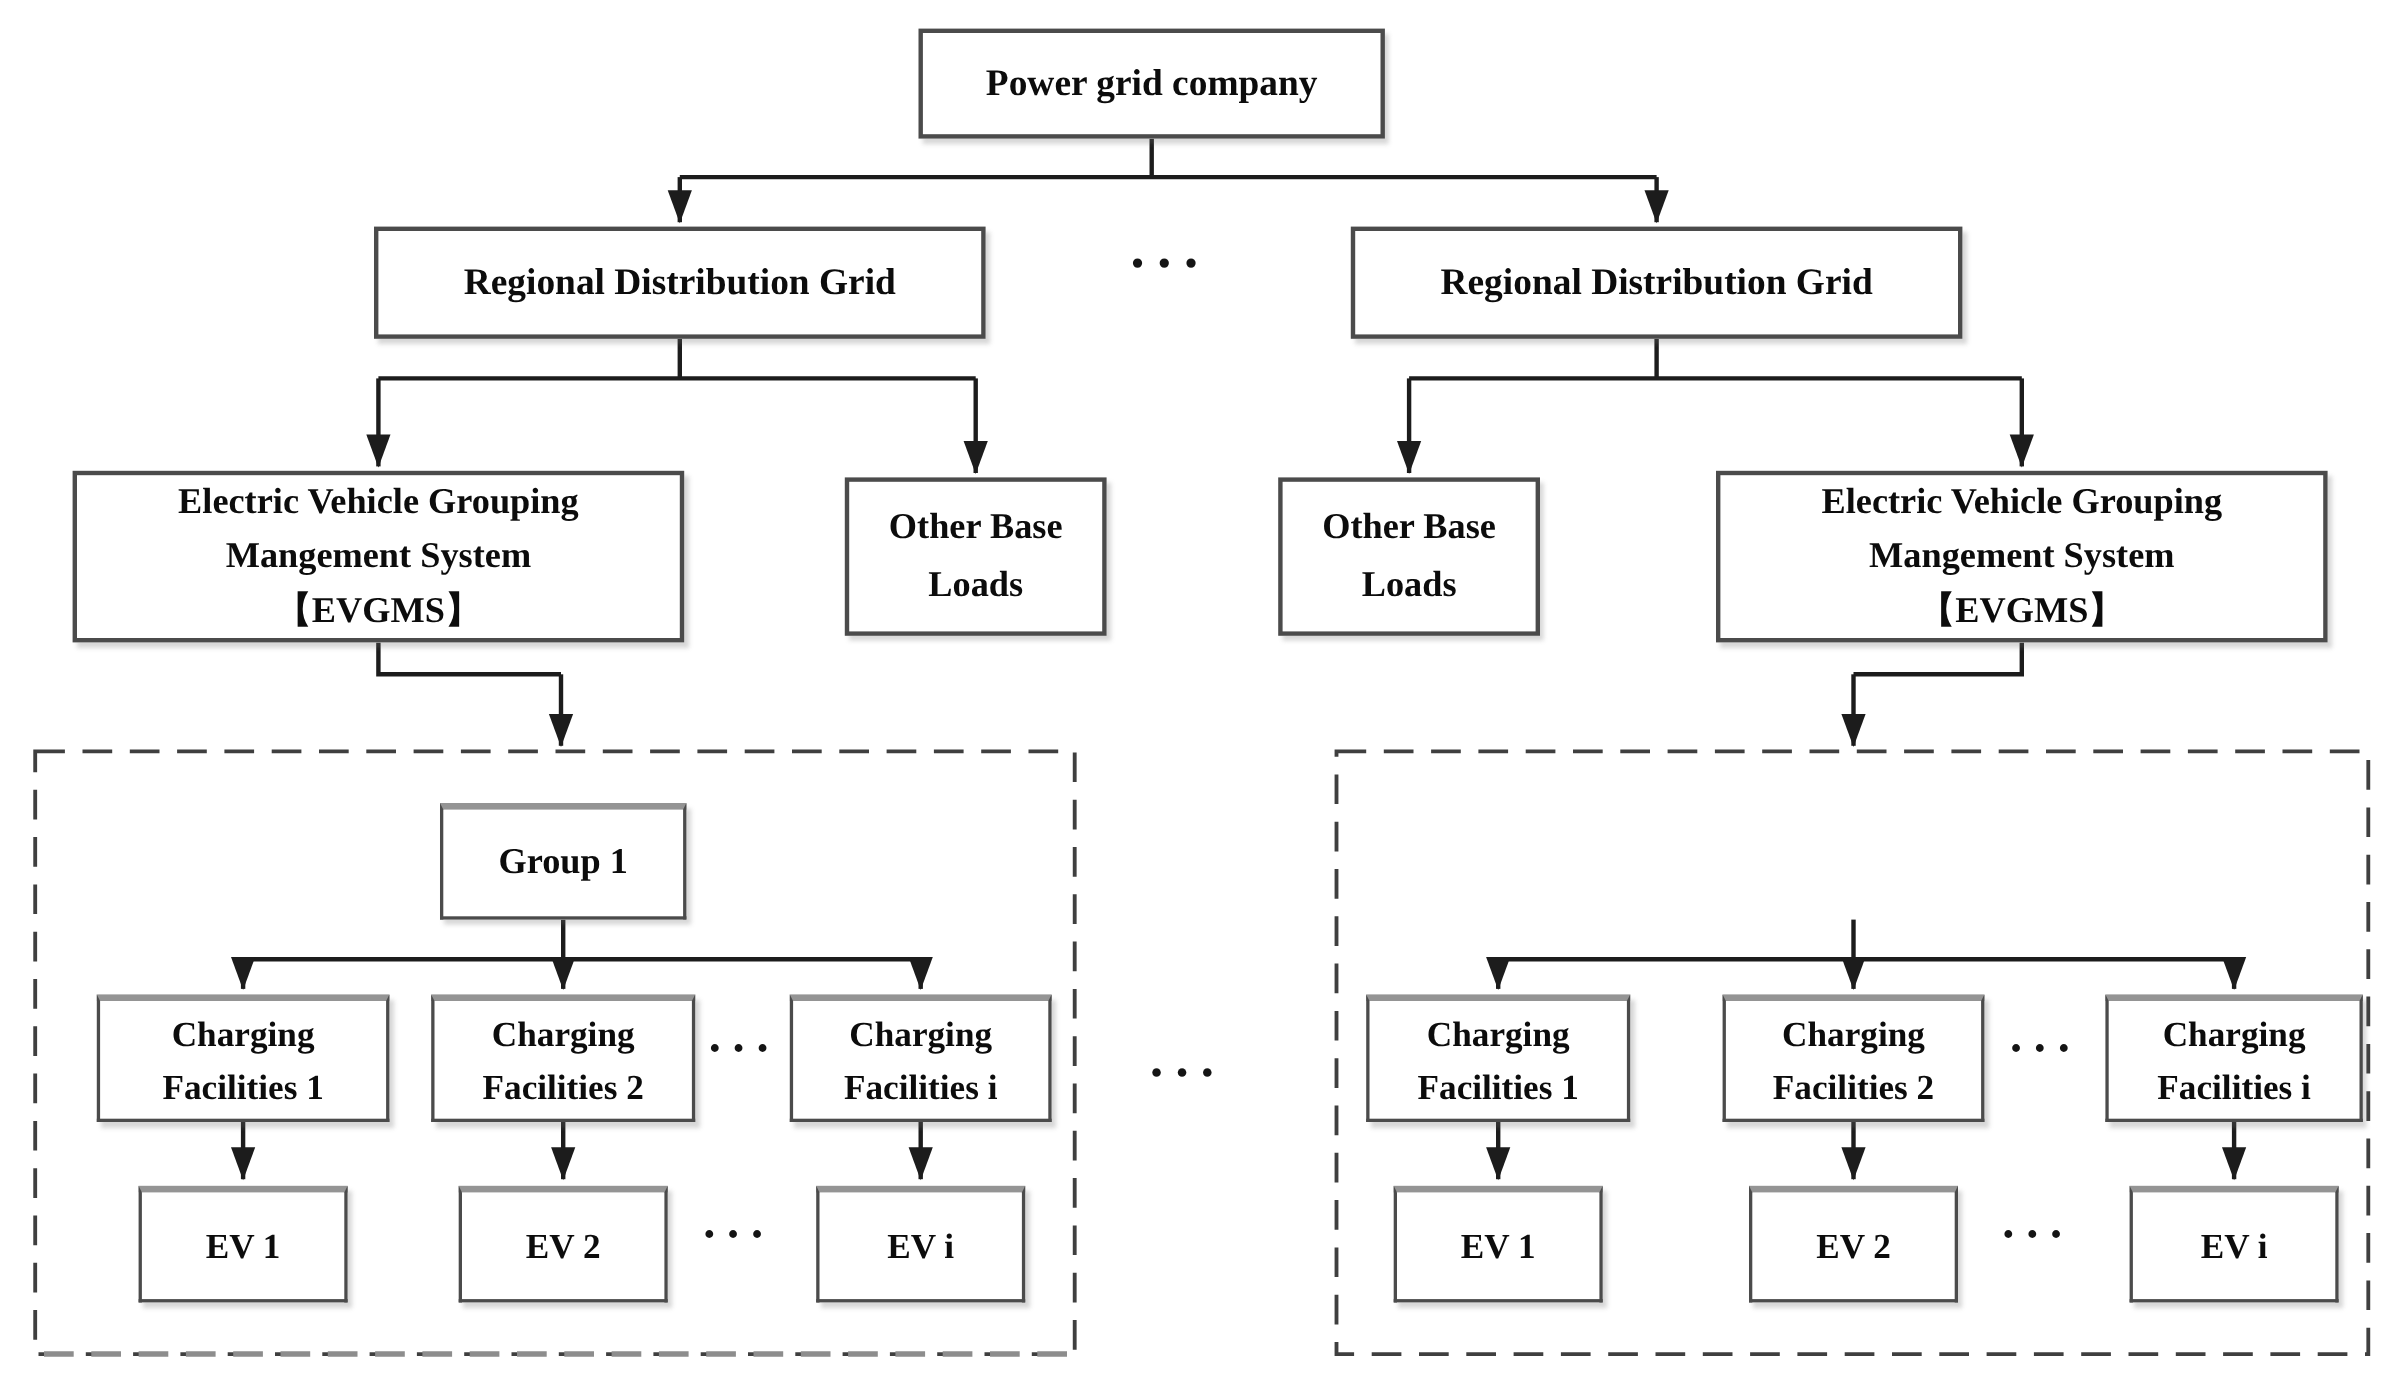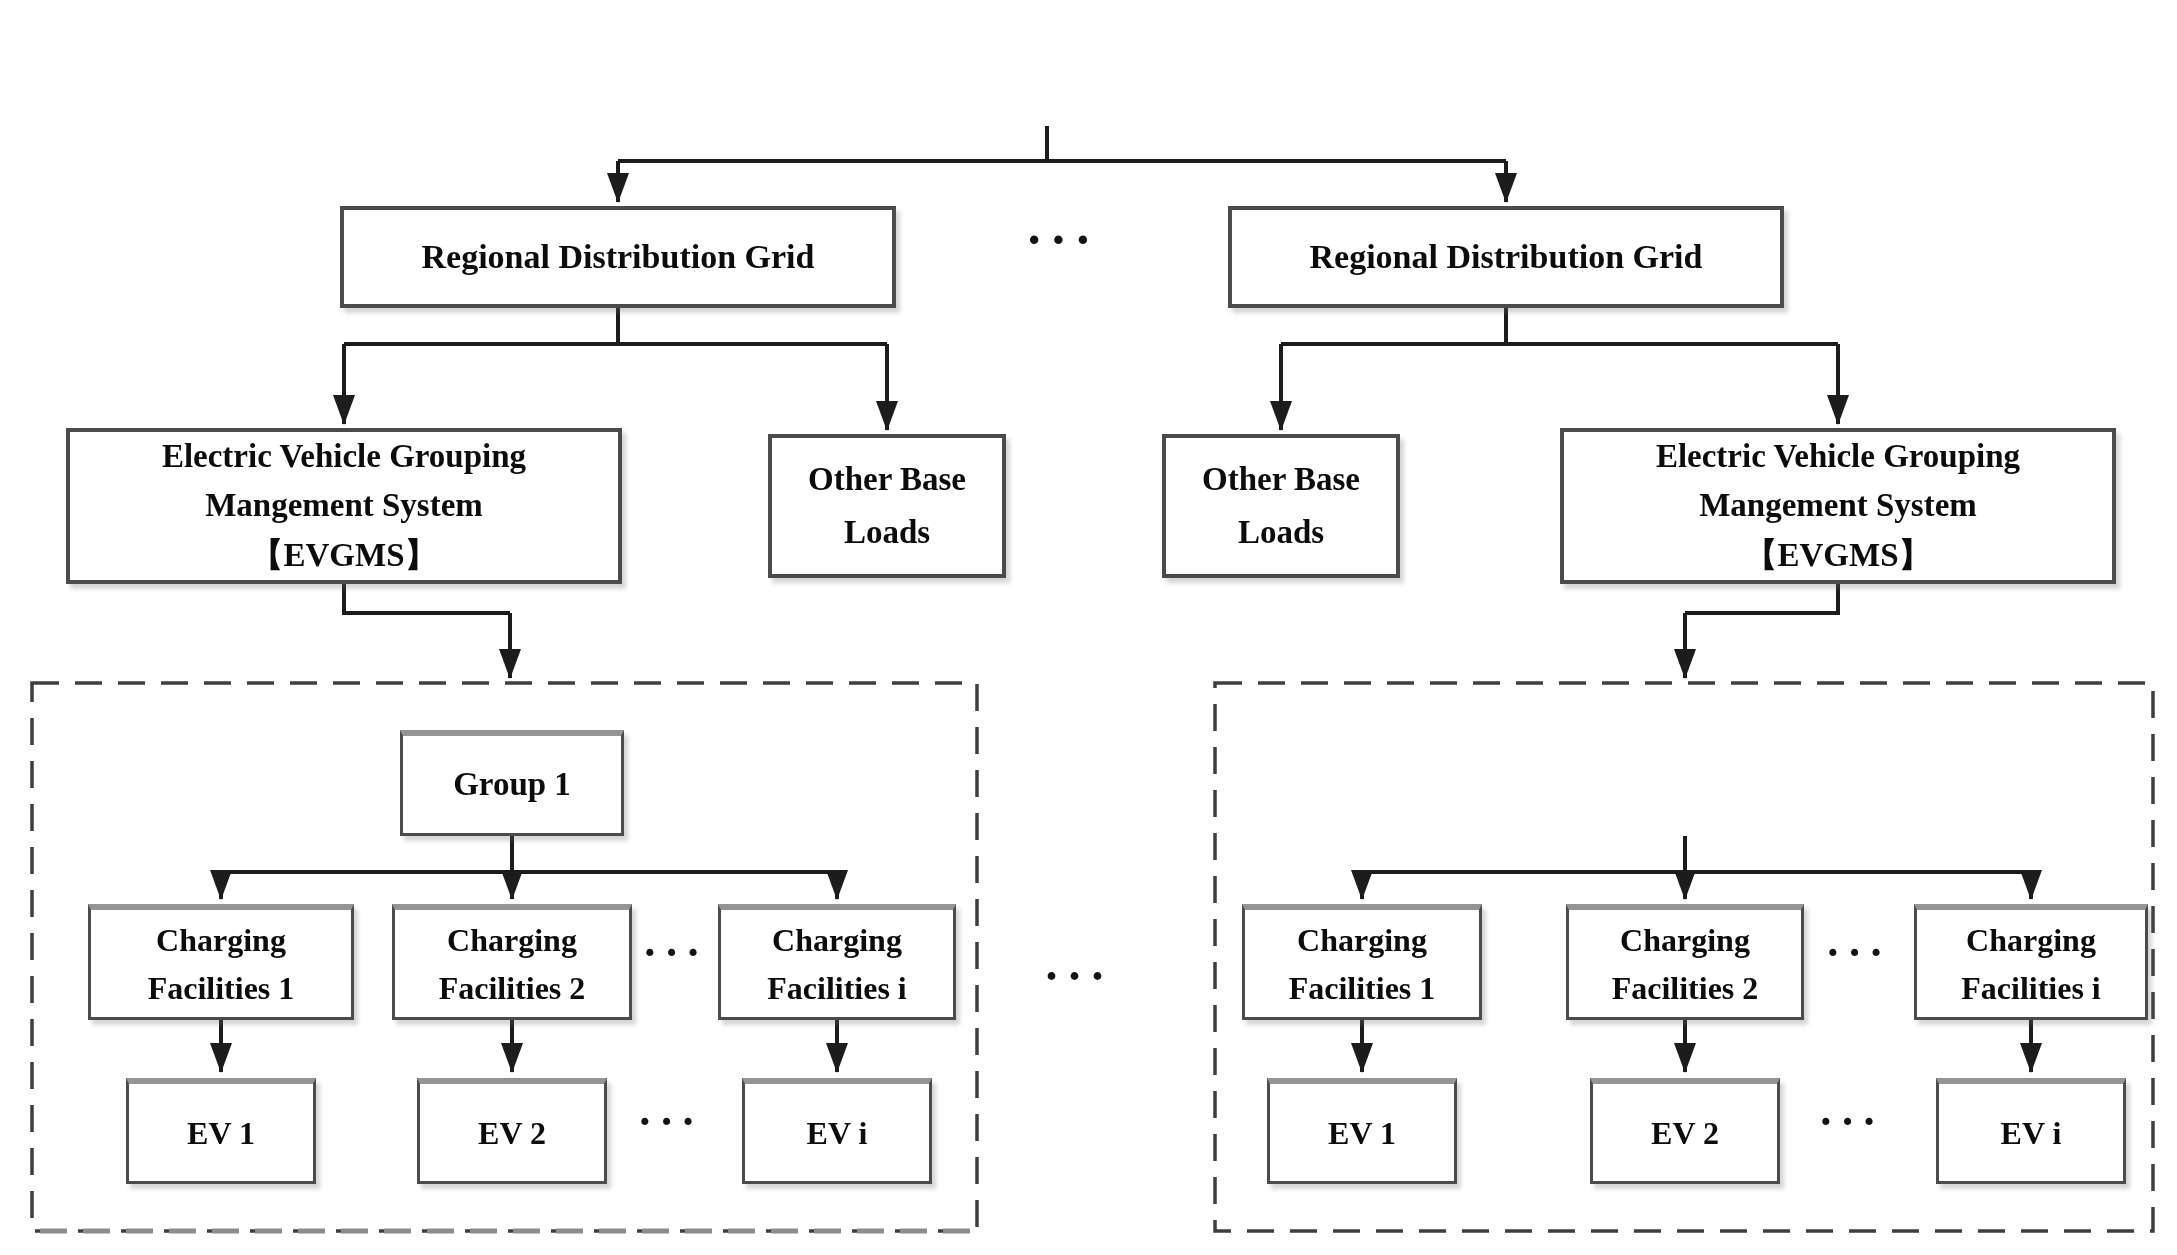--- a/index.html
+++ b/index.html
@@ -125,20 +125,21 @@
     <g stroke="#1c1c1c" stroke-width="4" fill="none">
       <path d="M221,1020 V1072" marker-end="url(#arrow)"></path>
       <path d="M512,1020 V1072" marker-end="url(#arrow)"></path>
       <path d="M837,1020 V1072" marker-end="url(#arrow)"></path>
       <path d="M1362,1020 V1072" marker-end="url(#arrow)"></path>
       <path d="M1685,1020 V1072" marker-end="url(#arrow)"></path>
       <path d="M2031,1020 V1072" marker-end="url(#arrow)"></path>
     </g>
   </svg>
 
+  <div class="node fs34" style="left:835px; top:26px; width:424px; height:100px;">Power grid company</div>
 
   <div class="node fs34" style="left:340px; top:206px; width:556px; height:102px;">Regional Distribution Grid</div>
   <div class="dots d46" style="left:1062px; top:240px;">···</div>
   <div class="node fs34" style="left:1228px; top:206px; width:556px; height:102px;">Regional Distribution Grid</div>
 
   <div class="node fs33" style="left:66px; top:428px; width:556px; height:156px;">Electric Vehicle Grouping
 Mangement System
 【EVGMS】</div>
   <div class="node fs33 loads" style="left:768px; top:434px; width:238px; height:144px;">Other Base
 Loads</div>

